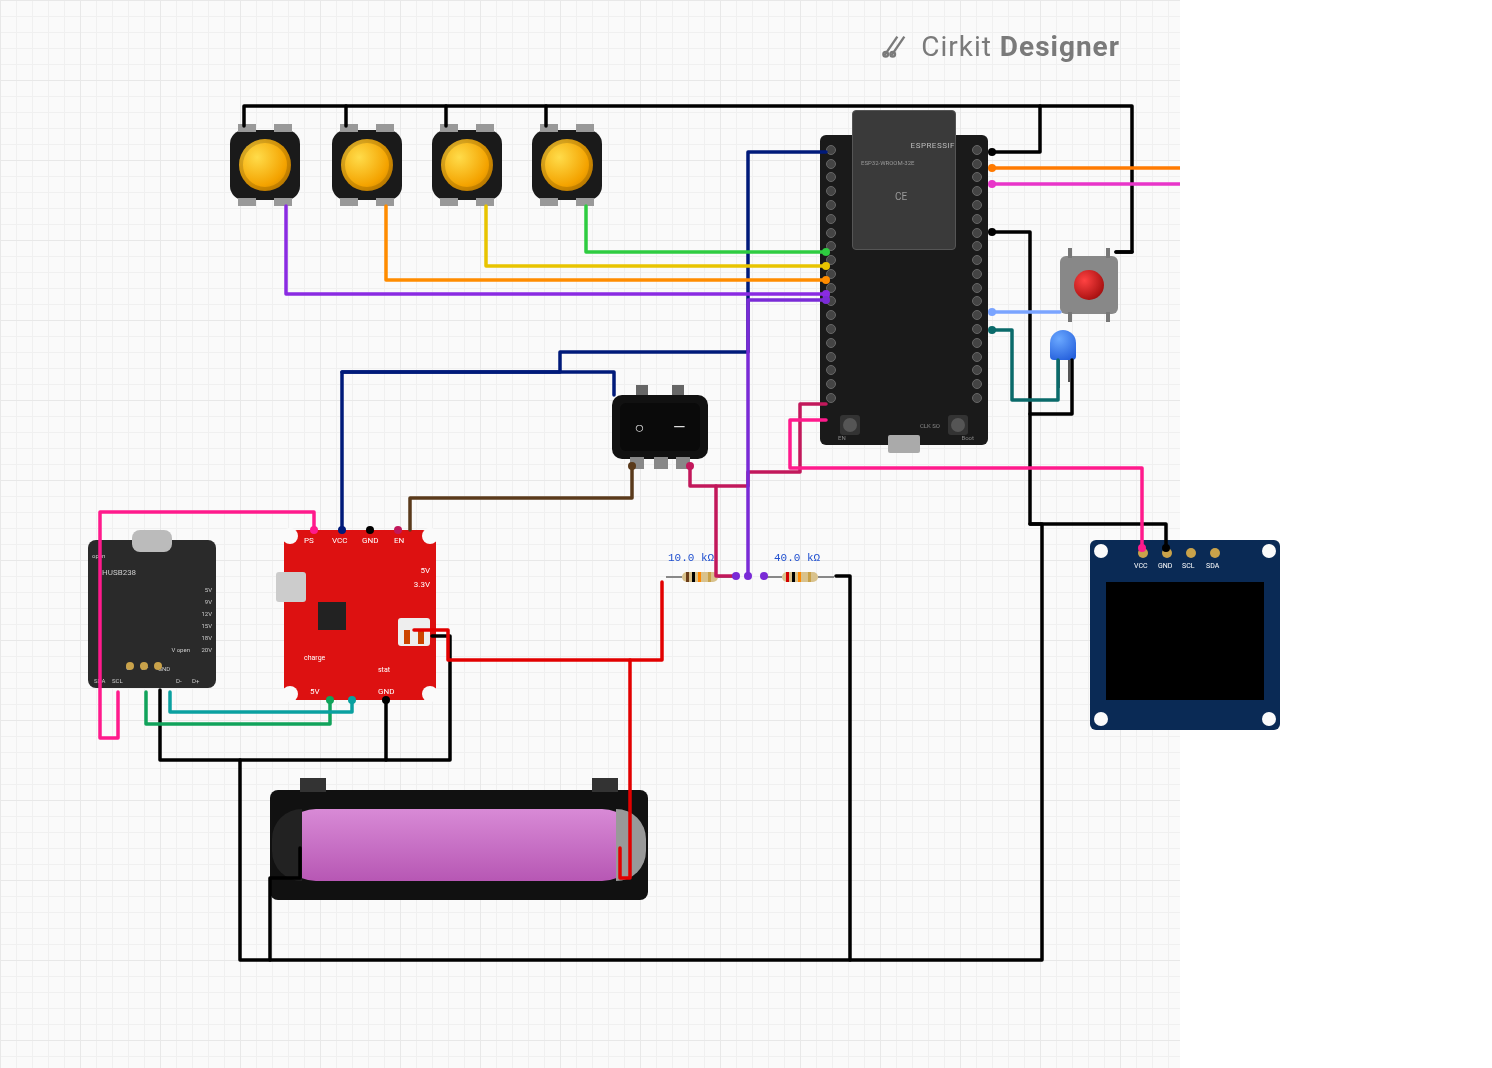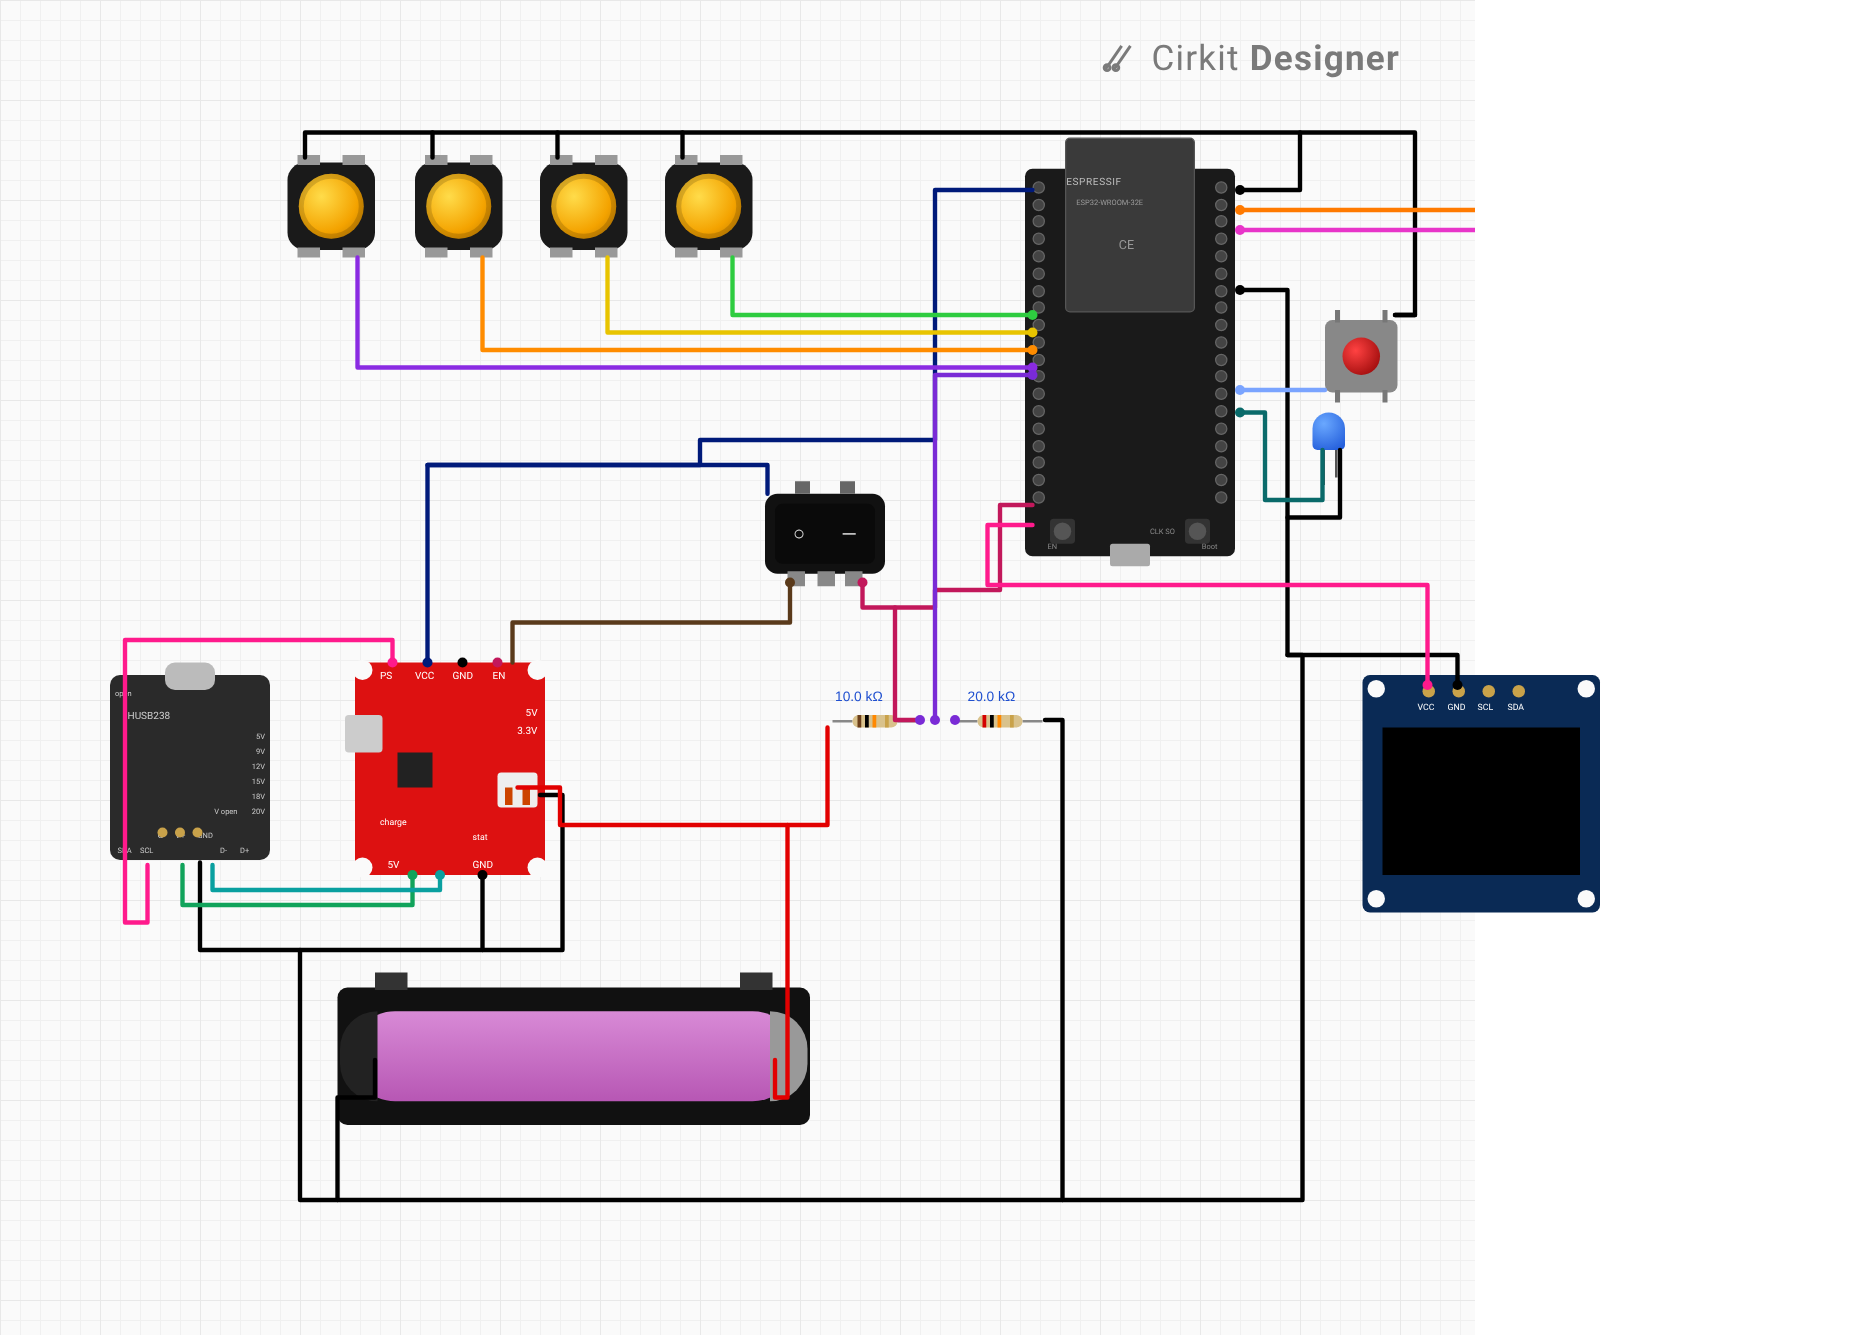--- a/index.html
+++ b/index.html
@@ -49,21 +49,21 @@
   }
   .esp32 .shield {
     position: absolute; left: 32px; top: -25px;
     width: 104px; height: 140px;
     background: #3a3a3a;
     border: 1px solid #555;
     border-radius: 4px;
   }
   .esp32 .shield-label {
     position: absolute; top: 30px; left: 0; right: 0;
-    text-align: left;
+    text-align: right;
     color: #bbb; font-size: 8px;
     letter-spacing: 0.5px;
   }
   .esp32 .chip-label {
     position: absolute; top: 48px; left: 8px; right: 8px;
     color: #999; font-size: 6px; text-align: left;
     line-height: 1.2;
   }
   .esp32 .ce { position: absolute; top: 80px; left: 42px; color: #999; font-size: 10px; }
   .esp32 .pin-row-left, .esp32 .pin-row-right {
@@ -246,21 +246,21 @@
     position:absolute; width:64px; height:14px;
   }
   .res .body{
     position:absolute; left:14px; right:14px; top:2px; bottom:2px;
     background:#d9c28c; border-radius:5px;
   }
   .res .lead{position:absolute;top:6px;height:2px;width:16px;background:#888;}
   .res .ll{left:-2px;} .res .lr{right:-2px;}
   .res .band{position:absolute;top:2px;bottom:2px;width:3px;}
   .res .b1{left:18px;} .res .b2{left:24px;} .res .b3{left:30px;} .res .b4{left:40px;}
-  .res-label{ position:absolute; font-size:11px; color:#2050d0; font-family:Liberation Sans, sans-serif; }
+  .res-label{ position:absolute; font-size:11px; color:#2050d0; font-family:Liberation Mono, monospace; }
 
   
   .wires { position:absolute; inset:0; width:100%; height:100%; pointer-events:none; }
   .wires path { fill:none; stroke-width:3.5; stroke-linecap:round; stroke-linejoin:round; }
   .dot{ r:4; }
 </style>
 </head>
 <body>
 
 <div class="canvas">
@@ -469,21 +469,21 @@
 
   <div class="res" style="left:768px;top:570px">
     <div class="lead ll"></div>
       <div class="lead lr"></div>
       <div class="body"></div>
     <div class="band b1" style="background:#d40000"></div>
     <div class="band b2" style="background:#000"></div>
     <div class="band b3" style="background:#ff8800"></div>
     <div class="band b4" style="background:#c9a24a"></div>
   </div>
-  <div class="res-label" style="left:774px;top:552px">20.0 kΩ</div>
+  <div class="res-label" style="left:774px;top:552px">40.0 kΩ</div>
 
   <svg class="wires">
 
     <path stroke="#000" d="M244 126 L244 106 L1132 106 L1132 252 L1116 252"></path>
     <path stroke="#000" d="M346 126 L346 106"></path>
     <path stroke="#000" d="M446 126 L446 106"></path>
     <path stroke="#000" d="M546 126 L546 106"></path>
     <path stroke="#000" d="M992 152 L1040 152 L1040 106"></path>
 
     <path stroke="#000" d="M1116 252 L1132 252"></path>

